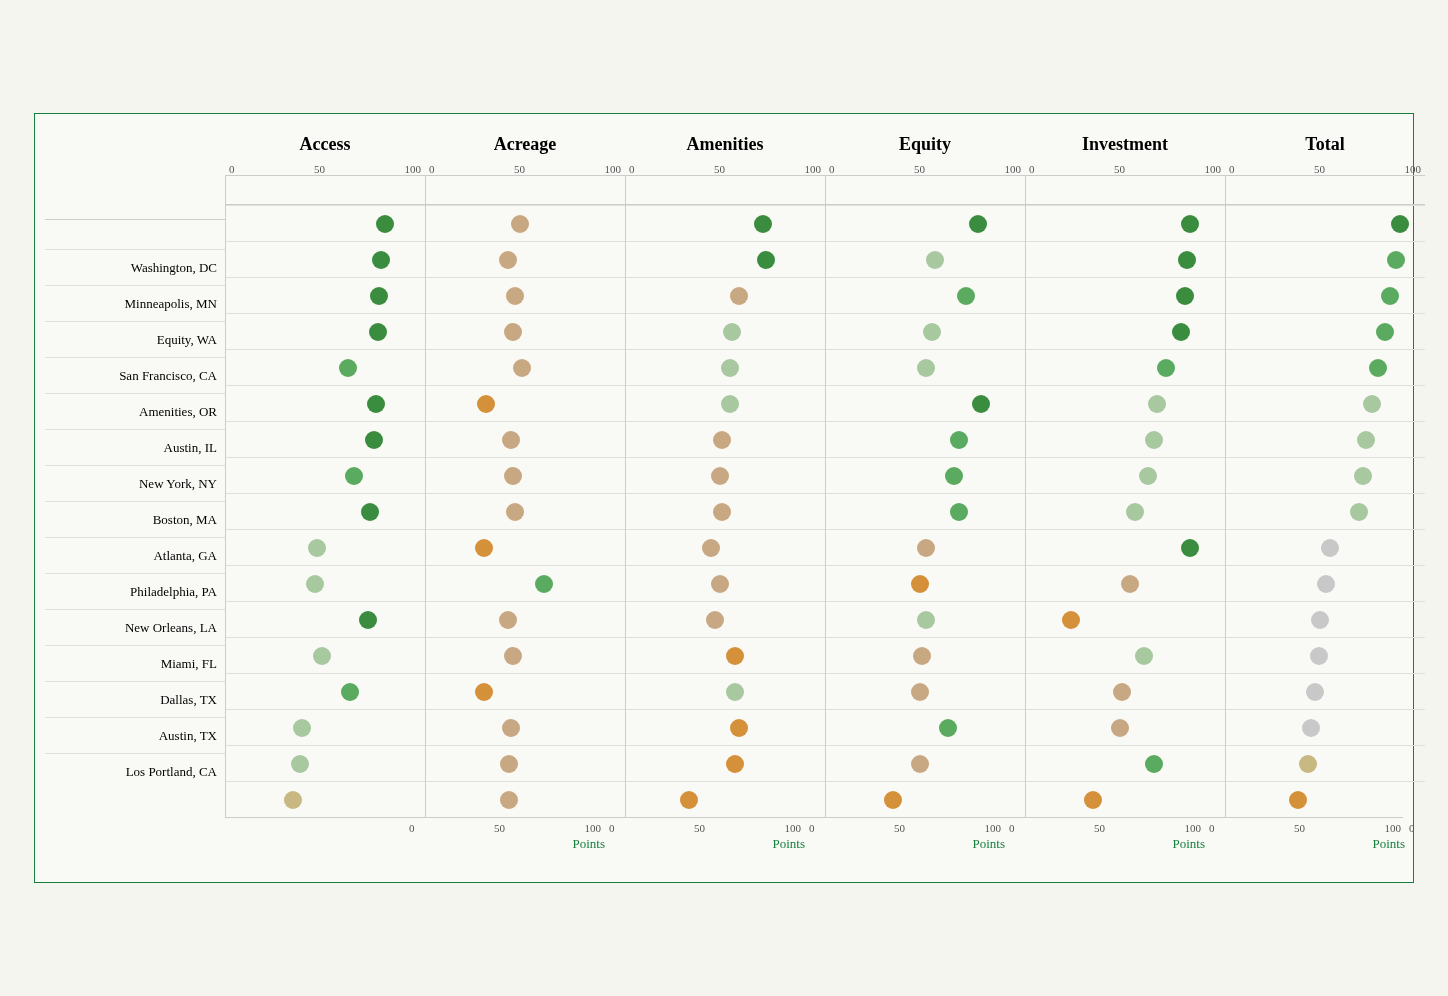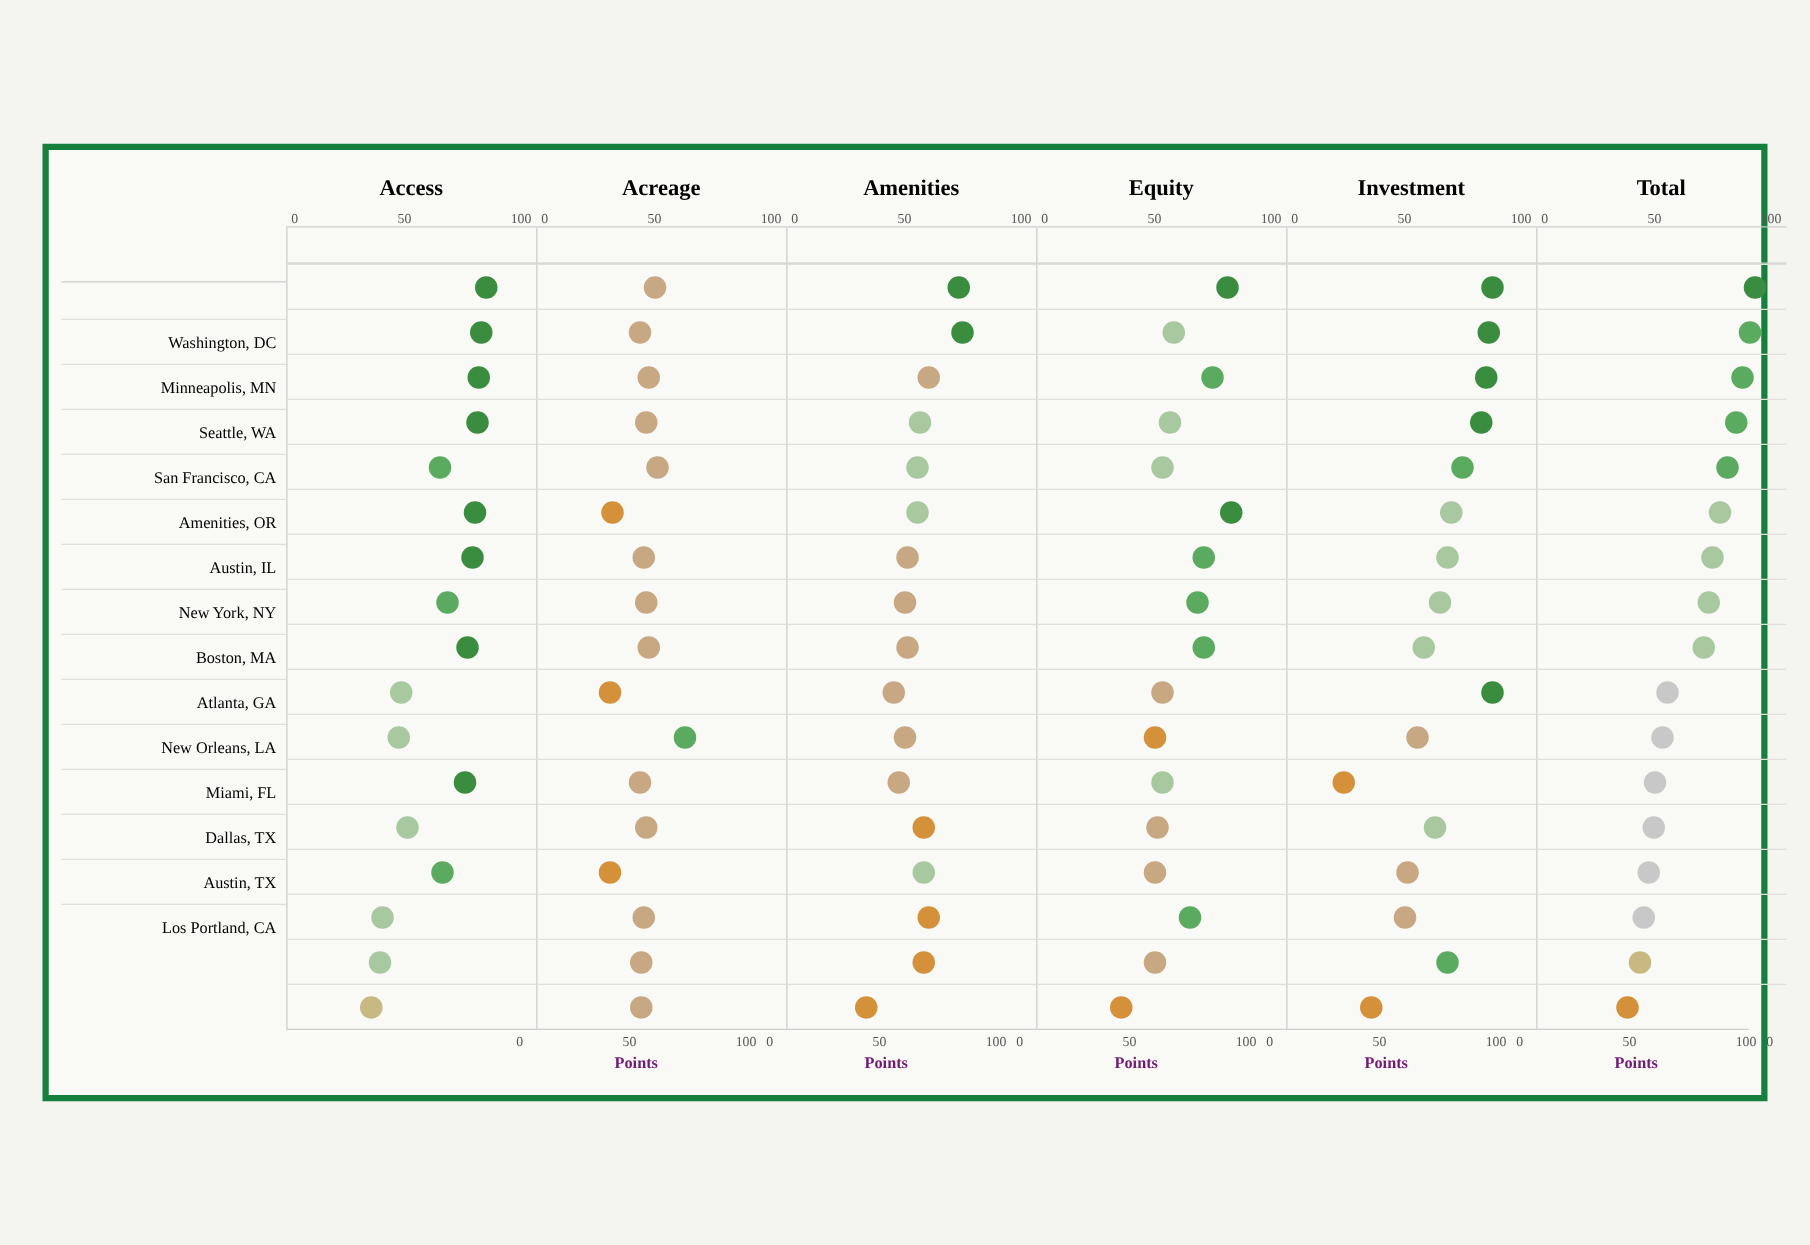--- a/index.html
+++ b/index.html
@@ -7,22 +7,22 @@
       background: #f5f5f0;
       font-family: 'Georgia', serif;
       display: flex;
       justify-content: center;
       align-items: center;
       min-height: 996px;
       width: 1448px;
     }
     .chart-container {
       background: #f9f9f5;
-      border: 5px solid #15803d;
-      padding: 20px 10px 18px 10px;
+      border: 1px solid #15803d;
+      padding: 20px 10px 30px 10px;
       width: 1380px;
       margin: auto;
     }
     .chart-title-row {
       display: flex;
       margin-left: 180px;
     }
     .col-header {
       font-weight: bold;
       font-size: 18px;
@@ -113,25 +113,24 @@
       padding-top: 4px;
     }
     .bottom-ticks {
       display: flex;
       justify-content: space-between;
       font-size: 11px;
       color: #555;
       padding: 0 4px;
     }
     .bottom-label {
-      text-align: center;
+      text-align: right;
       font-size: 13px;
-      color: #701a75;
+      color: #15803d;
       padding-top: 2px;
-      font-weight: bold;
     }
   </style>
 </head>
 <body>
 
 <div class="chart-container">
 
   <div class="chart-title-row">
   <div class="col-header">Access</div>
       <div class="col-header">Acreage</div>
@@ -173,27 +172,28 @@
         <span>100</span>
       </div>
     </div>
 
   <div class="main-area">
 
     <div class="place-names">
       <div class="place-name-header"></div>
     <div class="place-name-cell">Washington, DC</div>
         <div class="place-name-cell">Minneapolis, MN</div>
-        <div class="place-name-cell">Seattle, WA</div>
+        <div class="place-name-cell">Equity, WA</div>
         <div class="place-name-cell">San Francisco, CA</div>
         <div class="place-name-cell">Amenities, OR</div>
         <div class="place-name-cell">Austin, IL</div>
         <div class="place-name-cell">New York, NY</div>
         <div class="place-name-cell">Boston, MA</div>
         <div class="place-name-cell">Atlanta, GA</div>
+        <div class="place-name-cell">Philadelphia, PA</div>
         <div class="place-name-cell">New Orleans, LA</div>
         <div class="place-name-cell">Miami, FL</div>
         <div class="place-name-cell">Dallas, TX</div>
         <div class="place-name-cell">Austin, TX</div>
         <div class="place-name-cell">Los Portland, CA</div>
       </div>
 
     <div class="data-cols">
     <div class="data-col">
           <div class="data-col-header-spacer"></div>

